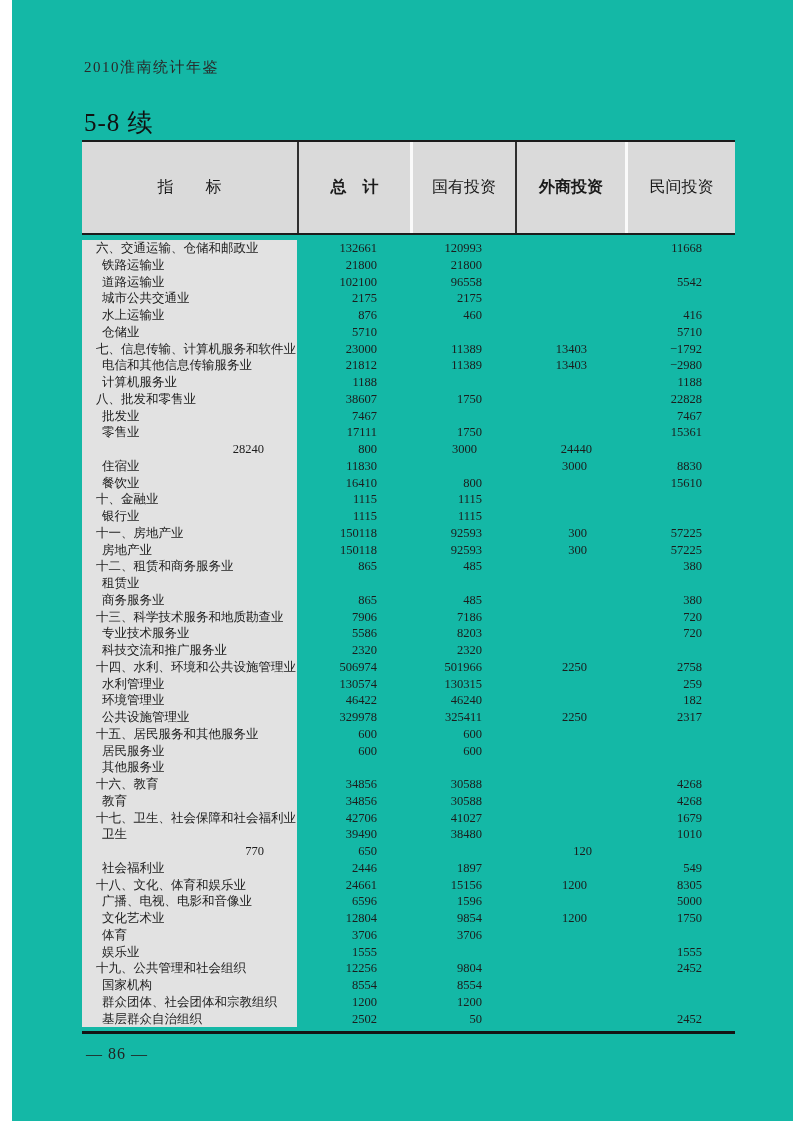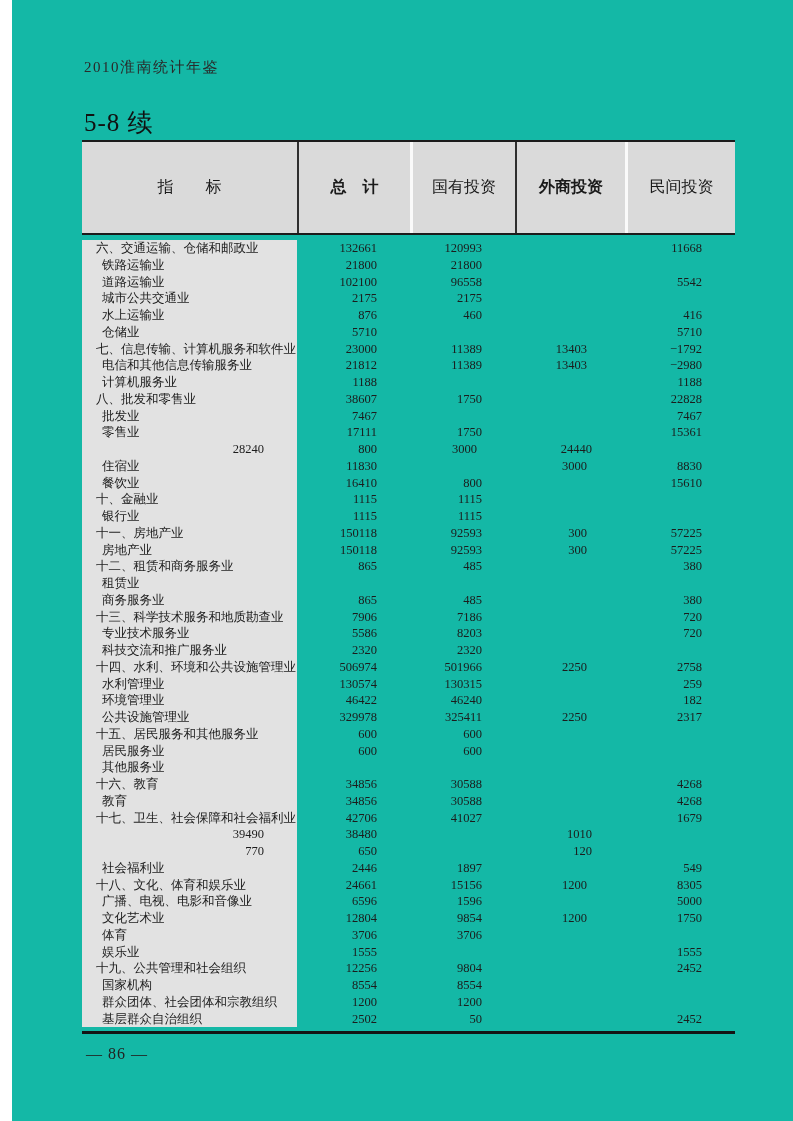--- a/index.html
+++ b/index.html
@@ -329,20 +329,21 @@
             <div class="cell num c4">4268</div>
           </div>
           <div class="trow">
             <div class="cell label">十七、卫生、社会保障和社会福利业</div>
             <div class="cell num c1">42706</div>
             <div class="cell num c2">41027</div>
             <div class="cell num c3"></div>
             <div class="cell num c4">1679</div>
           </div>
           <div class="trow">
+            <div class="cell label sub">卫生</div>
             <div class="cell num c1">39490</div>
             <div class="cell num c2">38480</div>
             <div class="cell num c3"></div>
             <div class="cell num c4">1010</div>
           </div>
           <div class="trow">
             <div class="cell num c1">770</div>
             <div class="cell num c2">650</div>
             <div class="cell num c3"></div>
             <div class="cell num c4">120</div>

